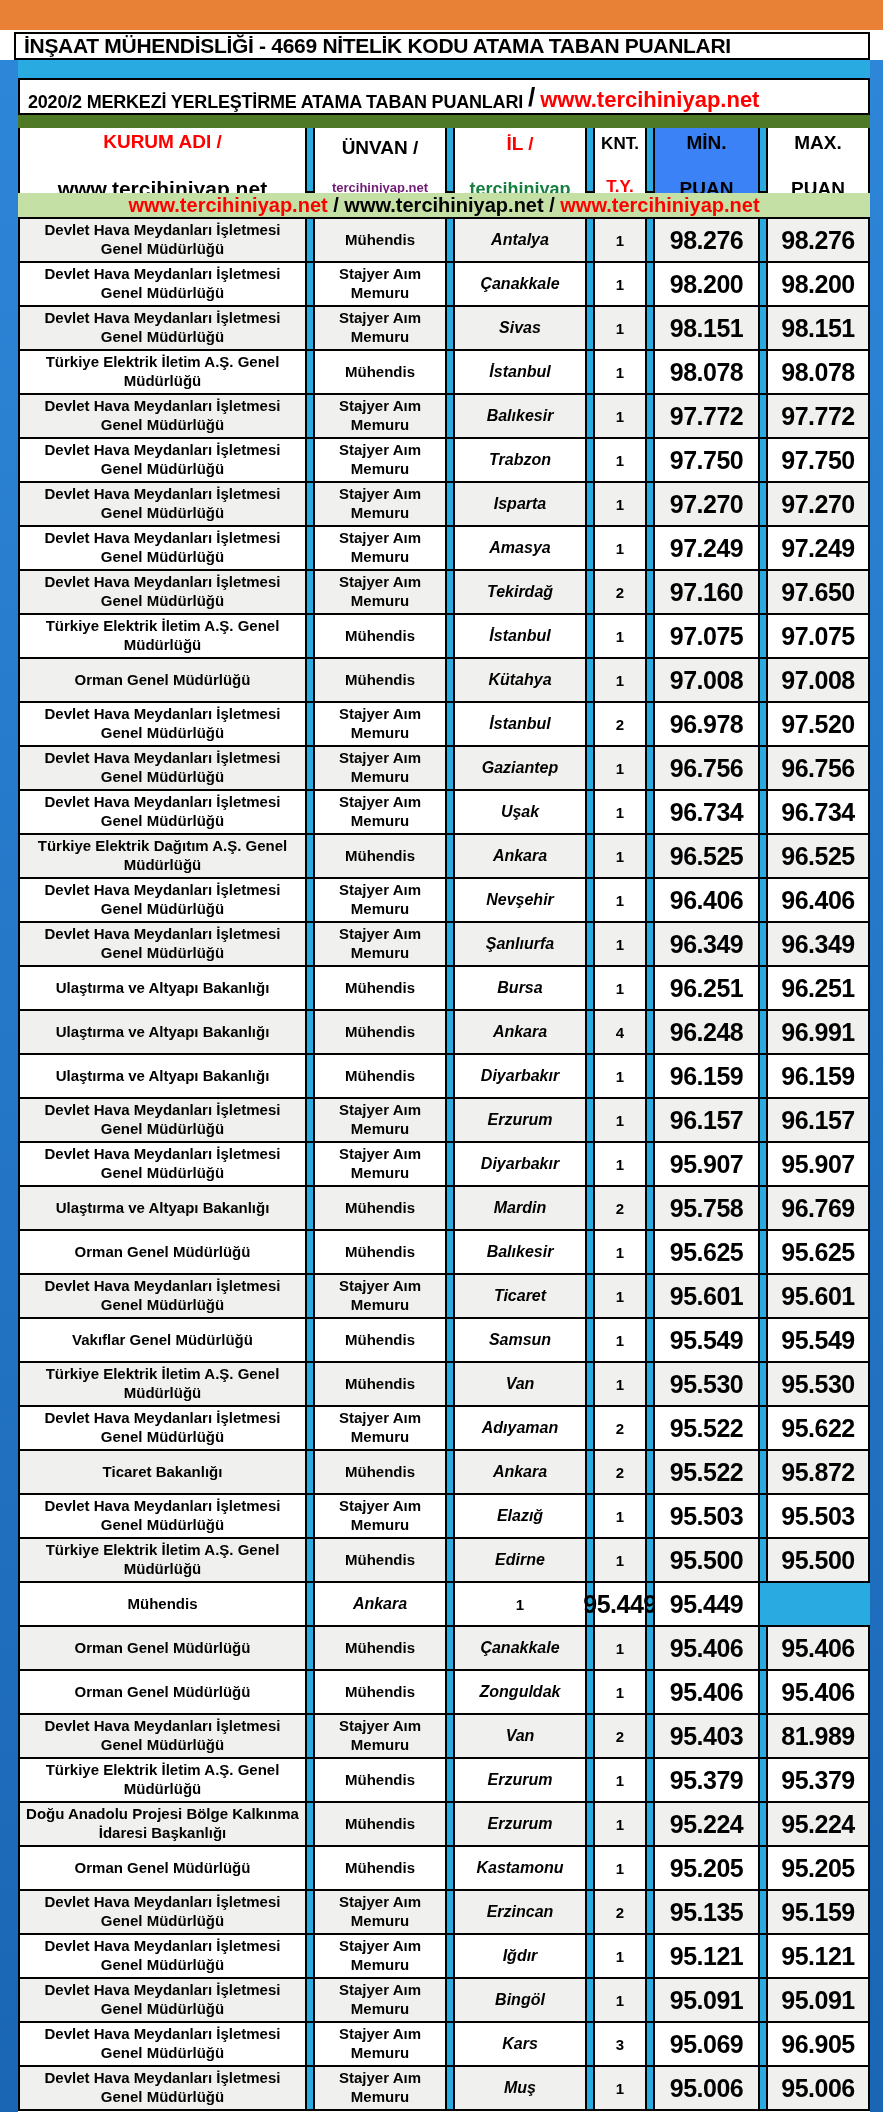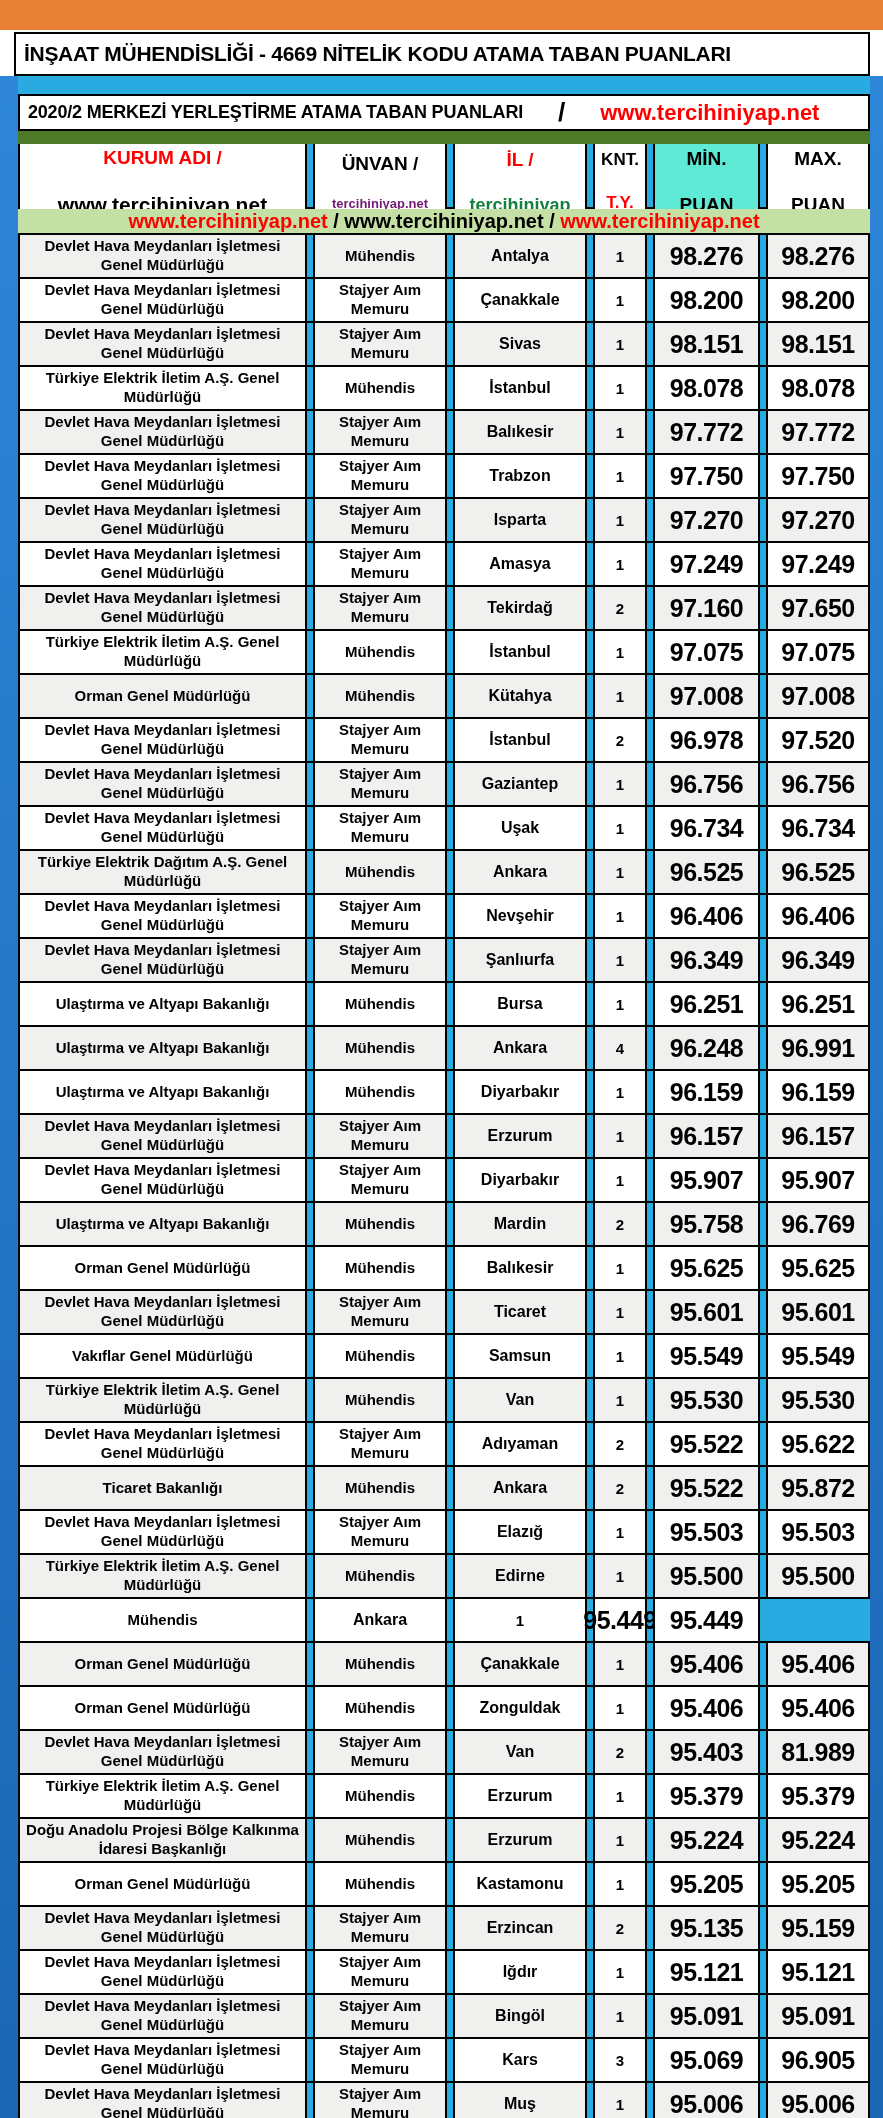--- a/index.html
+++ b/index.html
@@ -6,33 +6,33 @@
   .page{
     width:883px;height:2118px;
     font-family:"Liberation Sans",sans-serif;
     font-weight:bold;color:#000;position:relative;background:#fff;
     box-sizing:border-box;overflow:hidden;
   }
   *{box-sizing:border-box;}
   .orange-bar{height:30px;width:883px;background:#e88136;}
   .title-band{padding:2px 13px 0 14px;background:#fff;}
   .title-cell{
-    border:2px solid #000;background:#fff;height:44px;
+    border:2px solid #000;background:#fff;height:28px;
     display:flex;align-items:center;padding-left:8px;
     font-size:21px;letter-spacing:-0.3px;white-space:nowrap;
   }
   .body-band{display:flex;height:2052px;}
   .side-bar{background:linear-gradient(to bottom,#2e86d8 0%,#1a66b4 100%);}
   .side-bar.left{width:18px;}
   .side-bar.right{width:13px;}
   .content{width:852px;display:flex;flex-direction:column;}
   .cyan-strip{height:18px;background:#29abe2;}
   .subtitle-cell{
     border:2px solid #000;background:#fff;height:37px;
-    display:flex;align-items:center;padding-left:8px;white-space:nowrap;gap:30px;
+    display:flex;align-items:flex-end;padding-left:8px;white-space:nowrap;
   }
   .sub-black{font-size:18px;letter-spacing:-0.2px;}
   .sub-slash{font-size:26px;padding:0 5px;}
   .sub-red{color:#ff0000;font-size:22px;}
   .green-strip{height:13px;background:#4e7a27;}
 
   .grid{
     display:grid;
     grid-template-columns:289px 134px 134px 54px 107px 104px;
     column-gap:6px;background:#29abe2;
@@ -44,42 +44,42 @@
     text-align:center;line-height:1.45;gap:18px;
   }
   .h1 .l1{color:#ff0000;font-size:19px;}
   .h1 .l2{color:#000;font-size:21px;}
   .h2 .l1{color:#000;font-size:19px;}
   .h2 .l2{color:#701a75;font-size:13px;}
   .h3 .l1{color:#ff0000;font-size:19px;}
   .h3 .l2{color:#15803d;font-size:18px;}
   .h4 .l1{color:#000;font-size:17px;}
   .h4 .l2{color:#ff0000;font-size:17px;}
-  .h5{background:#5eead4;align-items:center;}
+  .h5{background:#3b82f6;align-items:center;}
   .h5 .l1,.h5 .l2,.h6 .l1,.h6 .l2{color:#000;font-size:19px;}
 
   .banner-row{
     height:26px;background:#c5e0a5;border-bottom:2px solid #000;
     display:flex;align-items:center;justify-content:center;
     font-size:20px;white-space:pre;
   }
   .banner-red{color:#ff0000;}
   .banner-black{color:#000;}
 
   .rows{display:flex;flex-direction:column;border-radius:7px;}
   .row{min-height:44px;border-bottom:2px solid #000;}
   .cell{
     background:#fff;border-left:2px solid #000;border-right:2px solid #000;
     display:flex;align-items:center;justify-content:center;
     text-align:center;padding:1px 4px;
   }
   .rows .row:nth-child(odd) .cell{background:#f0f0ef;}
   .cell.kurum{font-size:15px;line-height:1.25;}
   .cell.unvan{font-size:15px;line-height:1.25;}
-  .cell.il{font-size:16px;}
+  .cell.il{font-size:16px;font-style:italic;}
   .cell.knt{font-size:15px;}
   .cell.score{font-size:25px;letter-spacing:-0.5px;}
 </style>
 </head>
 <body>
 
 <div class="page">
   <div class="orange-bar"></div>
 
   <div class="title-band">

